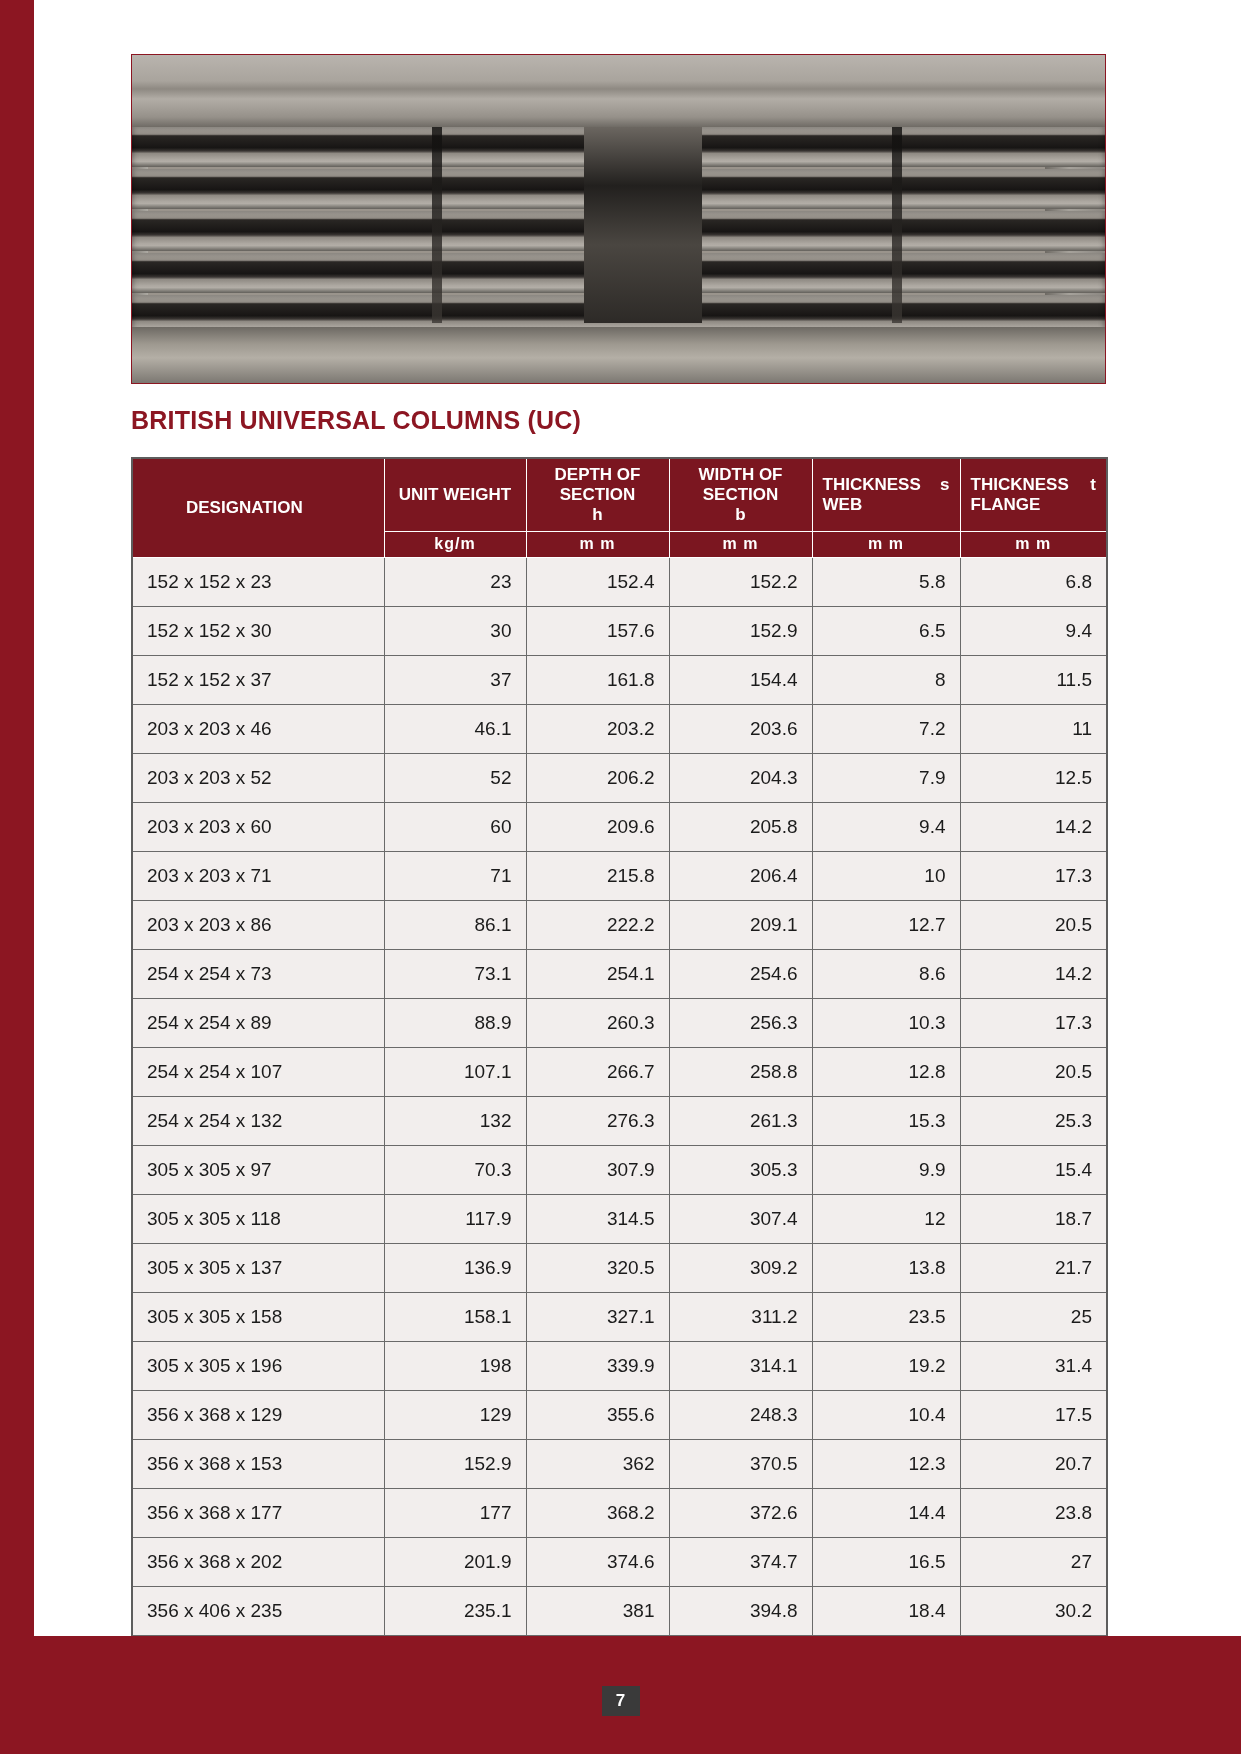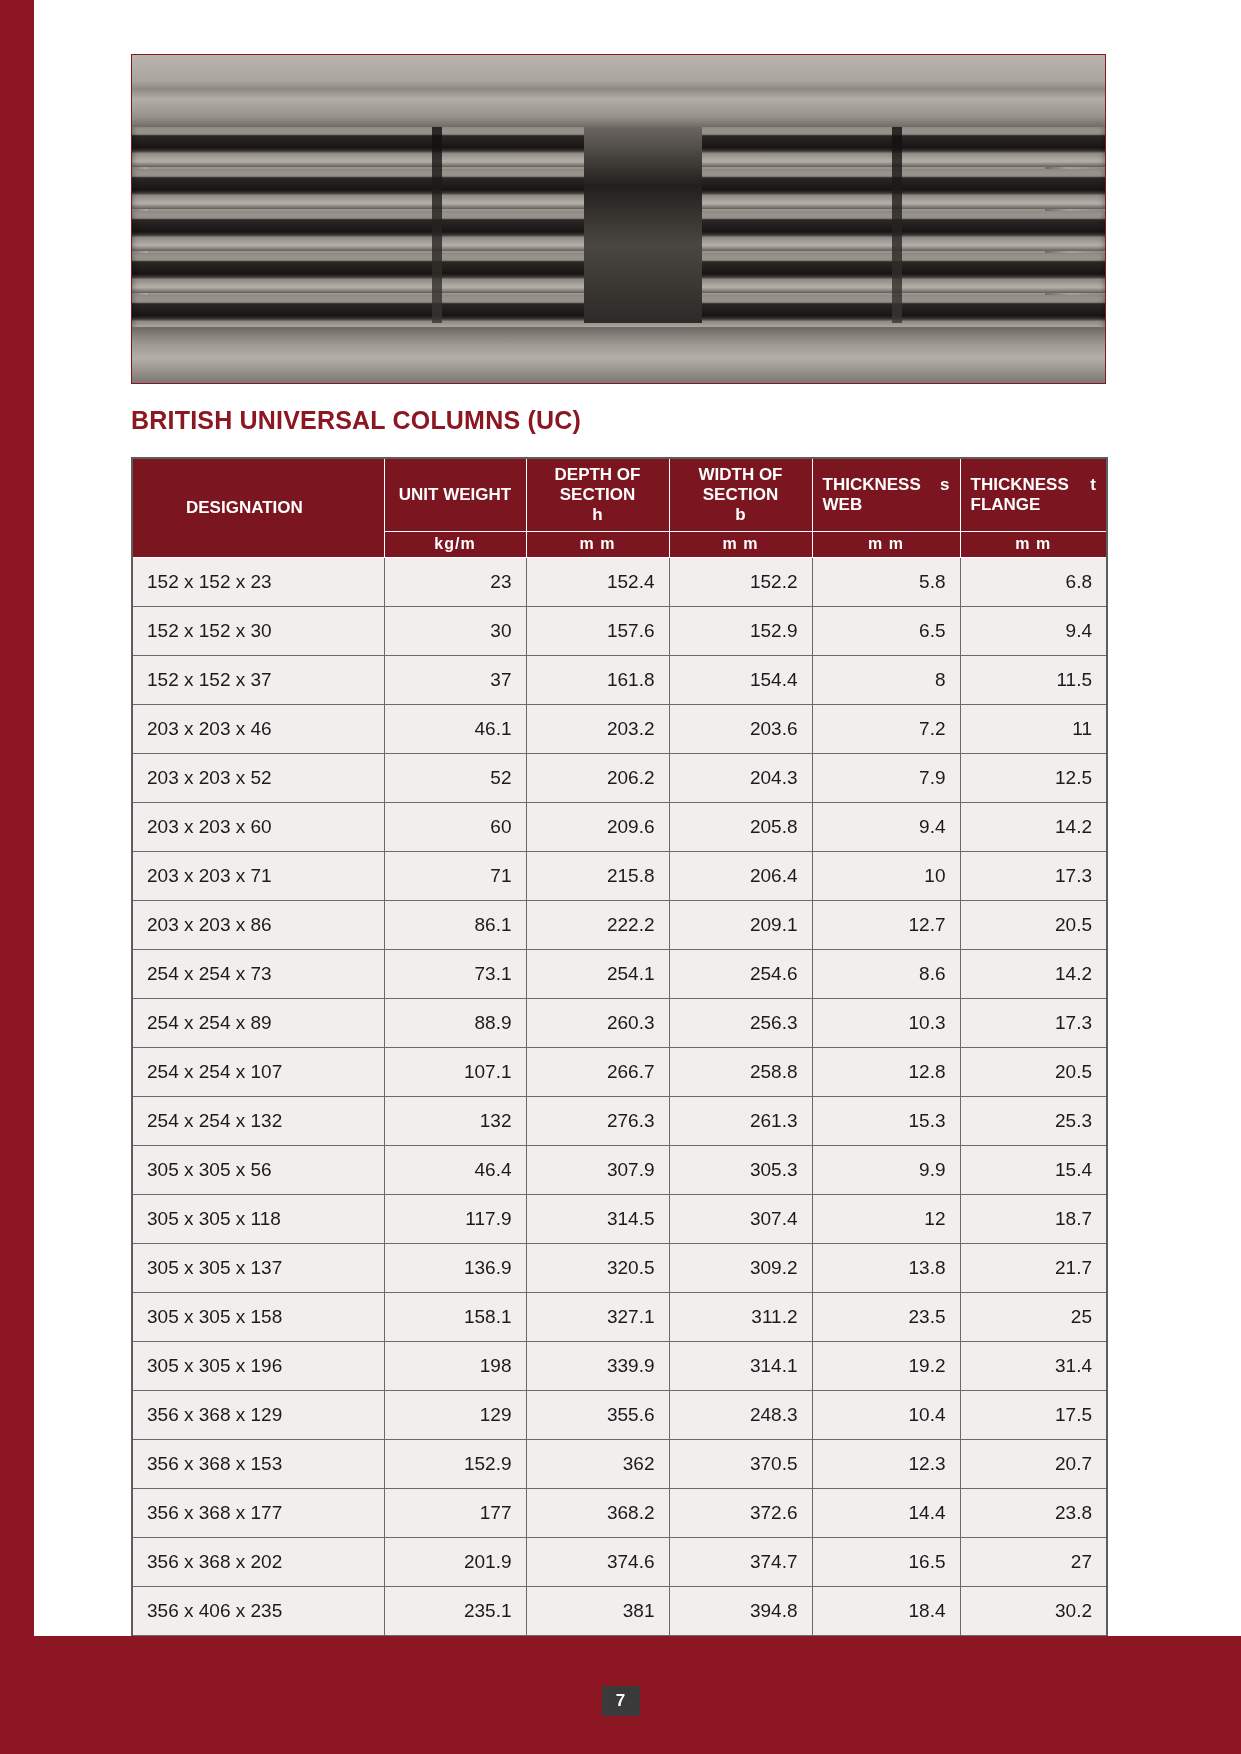--- a/index.html
+++ b/index.html
@@ -360,22 +360,22 @@
           </tr>
           <tr>
             <td class="desig">254 x 254 x 132</td>
             <td>132</td>
             <td>276.3</td>
             <td>261.3</td>
             <td>15.3</td>
             <td>25.3</td>
           </tr>
           <tr>
-            <td class="desig">305 x 305 x 56</td>
-            <td>46.4</td>
+            <td class="desig">305 x 305 x 97</td>
+            <td>70.3</td>
             <td>307.9</td>
             <td>305.3</td>
             <td>9.9</td>
             <td>15.4</td>
           </tr>
           <tr>
             <td class="desig">305 x 305 x 118</td>
             <td>117.9</td>
             <td>314.5</td>
             <td>307.4</td>

